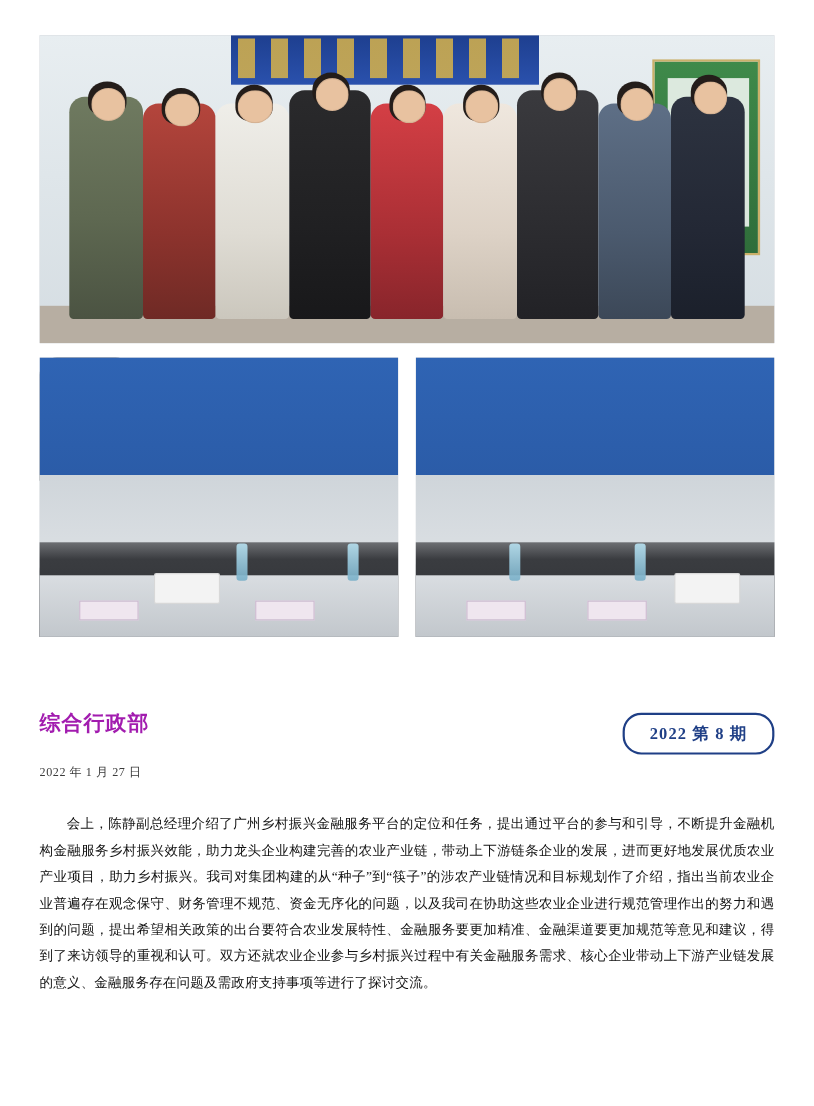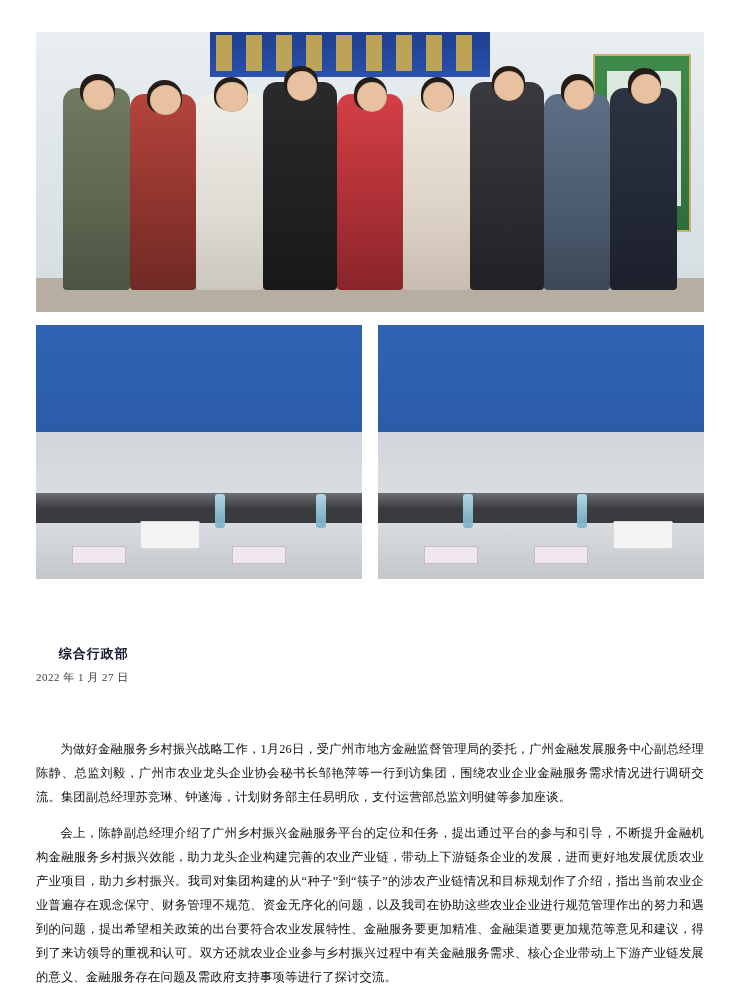--- a/index.html
+++ b/index.html
@@ -167,28 +167,27 @@
     border-radius: 2px;
   }
 
   
   .dept-block {
     position: absolute;
     left: 36px;
     top: 645px;
   }
   .dept-title {
-    font-size: 13px;
+    font-size: 19px;
     font-weight: bold;
     letter-spacing: 1px;
-    color: #0f172a;
-    text-align: right;
+    color: #a21caf;
   }
   .dept-date {
-    margin-top: 7px;
+    margin-top: 23px;
     font-size: 11px;
     color: #3a3a3a;
     letter-spacing: .5px;
   }
   .issue-badge {
     position: absolute;
     right: 36px;
     top: 648px;
     width: 134px;
     height: 34px;
@@ -331,19 +330,19 @@
       <div class="nameplate" style="left:14%;"></div>
       <div class="nameplate" style="left:48%;"></div>
     </div>
   </div>
 
   <div class="dept-block">
     <div class="dept-title">综合行政部</div>
     <div class="dept-date">2022 年 1 月 27 日</div>
   </div>
 
+  <div class="issue-badge">2022  第 8 期</div>
 
   <div class="article">
-    <p class="para">为做好金融服务乡村振兴战略工作，1月26日，受广州市地方金融监督管理局的委托，广州金融发展服务中心副总经理陈静、总监刘毅，广州市农业龙头企业协会秘书长邹艳萍等一行到访集团，围绕农业企业金融服务需求情况进行调研交流。集团副总经理苏竞琳、钟遂海，计划财务部主任易明欣，支付运营部总监刘明健等参加座谈。</p>
     <p class="para">会上，陈静副总经理介绍了广州乡村振兴金融服务平台的定位和任务，提出通过平台的参与和引导，不断提升金融机构金融服务乡村振兴效能，助力龙头企业构建完善的农业产业链，带动上下游链条企业的发展，进而更好地发展优质农业产业项目，助力乡村振兴。我司对集团构建的从“种子”到“筷子”的涉农产业链情况和目标规划作了介绍，指出当前农业企业普遍存在观念保守、财务管理不规范、资金无序化的问题，以及我司在协助这些农业企业进行规范管理作出的努力和遇到的问题，提出希望相关政策的出台要符合农业发展特性、金融服务要更加精准、金融渠道要更加规范等意见和建议，得到了来访领导的重视和认可。双方还就农业企业参与乡村振兴过程中有关金融服务需求、核心企业带动上下游产业链发展的意义、金融服务存在问题及需政府支持事项等进行了探讨交流。</p>
   </div>
 
 </div>
 
 </body></html>

